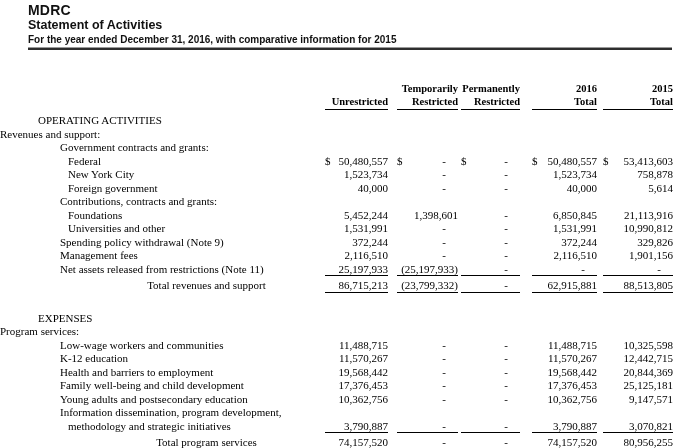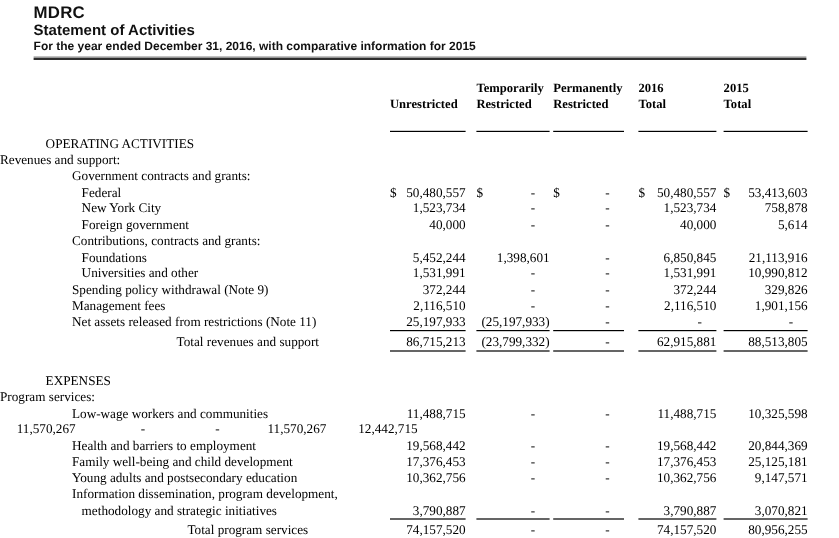--- a/index.html
+++ b/index.html
@@ -30,26 +30,26 @@
     height: 3px;
     background: linear-gradient(to bottom, #9a9a9a 0, #9a9a9a 1px, #2e2e2e 1px, #2e2e2e 100%);
   }
   
   .table { margin-top: 31px; }
   .thead { display: flex; font-family: "Liberation Serif", serif; }
   .hcell {
     display: flex;
     flex-direction: column;
     justify-content: flex-end;
-    align-items: flex-start;
+    align-items: flex-end;
     font-weight: bold;
     font-size: 10.5px;
     line-height: 13px;
     border-bottom: 1.5px solid #000;
-    padding-bottom: 15px;
+    padding-bottom: 1px;
     height: 29px;
   }
   .trow { display: flex; height: 13.5px; line-height: 13.5px; }
   .trow.total { margin-top: 3px; text-align: center; }
   .spacer { height: 19px; }
   .c0 { width: 325px; flex-shrink: 0; white-space: nowrap; overflow: hidden; }
   .c1 { width: 63px;  flex-shrink: 0; }
   .c2 { width: 61px;  flex-shrink: 0; margin-left: 9px; }
   .c3 { width: 59px;  flex-shrink: 0; margin-left: 3px; }
   .c4 { width: 65px;  flex-shrink: 0; margin-left: 12px; }
@@ -330,20 +330,21 @@
             <span class="val dash">-</span>
           </div>
           <div class="cell c4">
             <span class="val">11,488,715</span>
           </div>
           <div class="cell c5">
             <span class="val">10,325,598</span>
           </div>
         </div>
         <div class="trow">
+          <div class="c0 ind2">K-12 education</div>
           <div class="cell c1">
             <span class="val">11,570,267</span>
           </div>
           <div class="cell c2">
             <span class="val dash">-</span>
           </div>
           <div class="cell c3">
             <span class="val dash">-</span>
           </div>
           <div class="cell c4">

